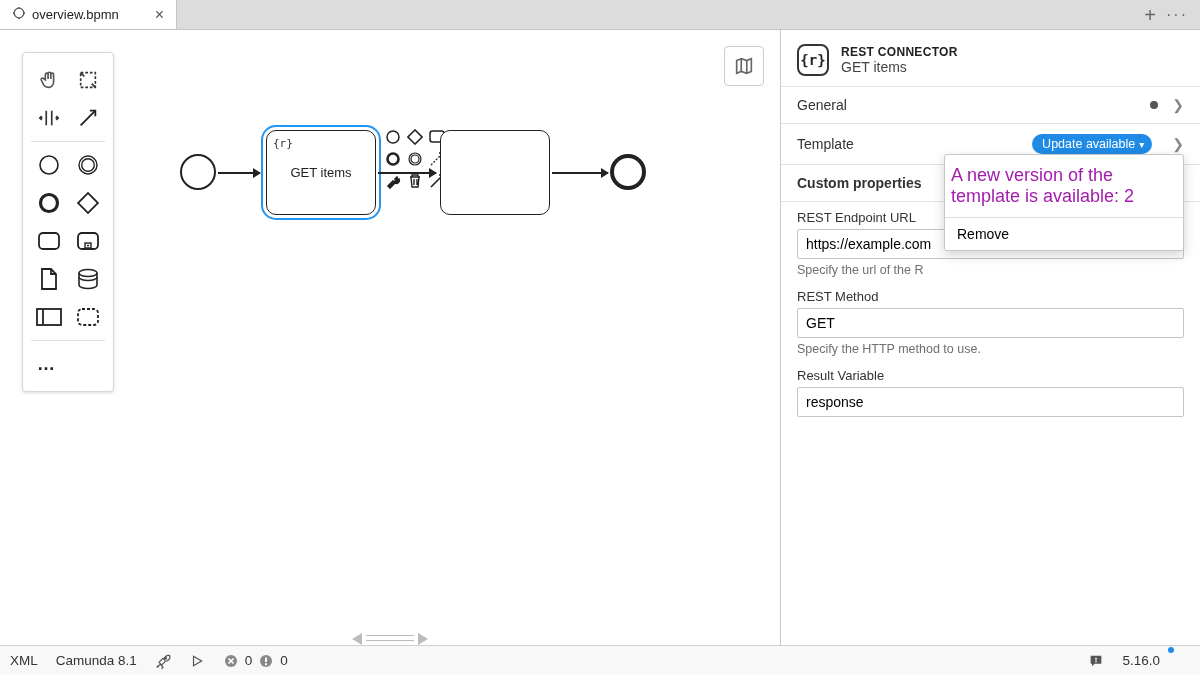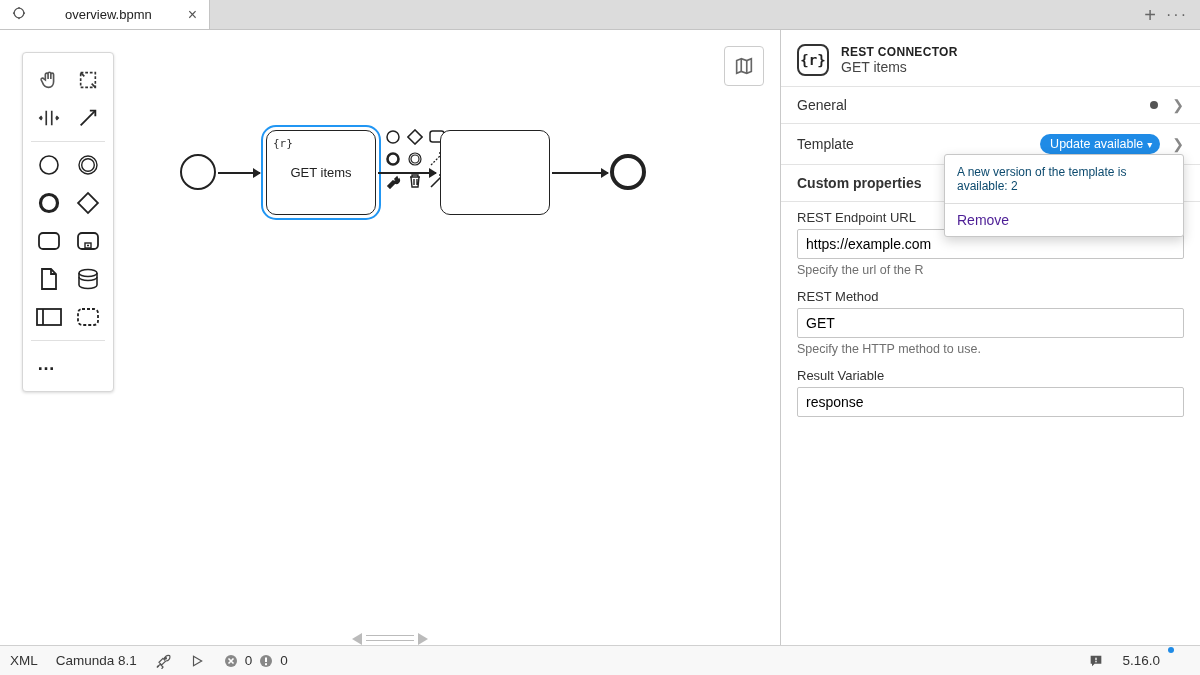--- a/index.html
+++ b/index.html
@@ -3,21 +3,21 @@
 <meta charset="utf-8">
 <style>
   * { box-sizing: border-box; }
   html, body { margin: 0; padding: 0; height: 100%; font-family: Arial, Helvetica, sans-serif; font-size: 13px; color: #222; }
   body { background: #f0f0f0; }
 
   
   .tabbar { height: 30px; background: #dcdcdc; display: flex; align-items: stretch; border-bottom: 1px solid #c4c4c4; position: relative; }
   .tab { display: flex; align-items: center; gap: 6px; padding: 0 12px; background: #fff; border-right: 1px solid #c4c4c4; }
   .tab svg { flex: 0 0 auto; }
-  .tab .title { margin-right: 30px; margin-left: 33px; }
+  .tab .title { margin-right: 30px; }
   .tab .close { font-size: 16px; color: #555; cursor: pointer; }
   .tabbar-right { margin-left: auto; display: flex; align-items: center; gap: 10px; padding: 0 12px; color: #666; }
   .tabbar-right .plus { font-size: 20px; line-height: 1; }
   .tabbar-right .dots { font-size: 16px; letter-spacing: 2px; }
 
   
   .main { position: absolute; top: 30px; bottom: 30px; left: 0; right: 0; display: flex; }
 
   .canvas-wrap { flex: 1; position: relative; background: #fff;
     background-image: radial-gradient(#d5d5d5 0.7px, transparent 0.7px);
@@ -66,24 +66,24 @@
   .pill .caret { font-size: 10px; }
 
   .section-body { padding: 8px 16px 2px 16px; }
   .field { margin-bottom: 12px; }
   .field-label { font-size: 13px; color: #333; margin-bottom: 4px; }
   .field input { width: 100%; height: 30px; padding: 4px 8px; border: 1px solid #c5c5c5; border-radius: 2px; font-size: 14px; font-family: inherit; background: #fff; }
   .field .hint { font-size: 12.5px; color: #6f6f6f; margin-top: 4px; }
 
   
   .popup { position: absolute; top: 0px; right: 16px; width: 240px; background: #fff; border: 1px solid #c7c7c7; border-radius: 3px; box-shadow: 0 4px 12px rgba(0,0,0,0.18); z-index: 50; }
-  .popup .msg { padding: 10px 12px; color: #0c4a6e; font-size: 12px; }
+  .popup .msg { padding: 10px 6px; color: #a21caf; font-size: 18px; }
   .popup hr { border:none; border-top:1px solid #ddd; margin: 0; }
   .popup .opt { padding: 8px 12px; font-size: 14px; cursor: pointer; }
-  .popup .opt.danger { color: #4c1d95; }
+  .popup .opt.danger { color: #000000; }
 
   
   .statusbar { position: absolute; left:0; right:0; bottom:0; height: 30px; background: #f8f8f8; border-top: 1px solid #d0d0d0; display:flex; align-items:center; padding: 0 10px; font-size: 13.5px; color: #333; }
   .statusbar .seg { display:flex; gap: 6px; margin-right: 18px; }
   .statusbar .spacer { flex:1; }
   .status-icon { width:16px; height:16px; display:flex; align-items:center; justify-content:center; color:#555; }
   .ver-dot { width:6px; height:6px; border-radius:50%; background:#1f8be6; position:relative; top:-6px; left:2px; display:inline-block; }
 
   .popup-anchor { position: relative; }
 </style>
@@ -324,21 +324,21 @@
       <span class="label">General</span>
       <span class="left" style="gap:14px;">
         <span class="dot-ind"></span>
         <span class="chev">❯</span>
       </span>
     </div>
 
     <div class="popup-anchor">
       <div class="section-row">
         <span class="label">Template</span>
-        <span class="left" style="gap:12px;">
+        <span class="left" style="gap:20px;">
           <span class="pill">
             <span>Update available</span>
             <span class="caret">▾</span>
           </span>
           <span class="chev">❯</span>
         </span>
       </div>
 
       <div class="section-row">
         <span class="label" style="font-weight:bold;">Custom properties</span>

